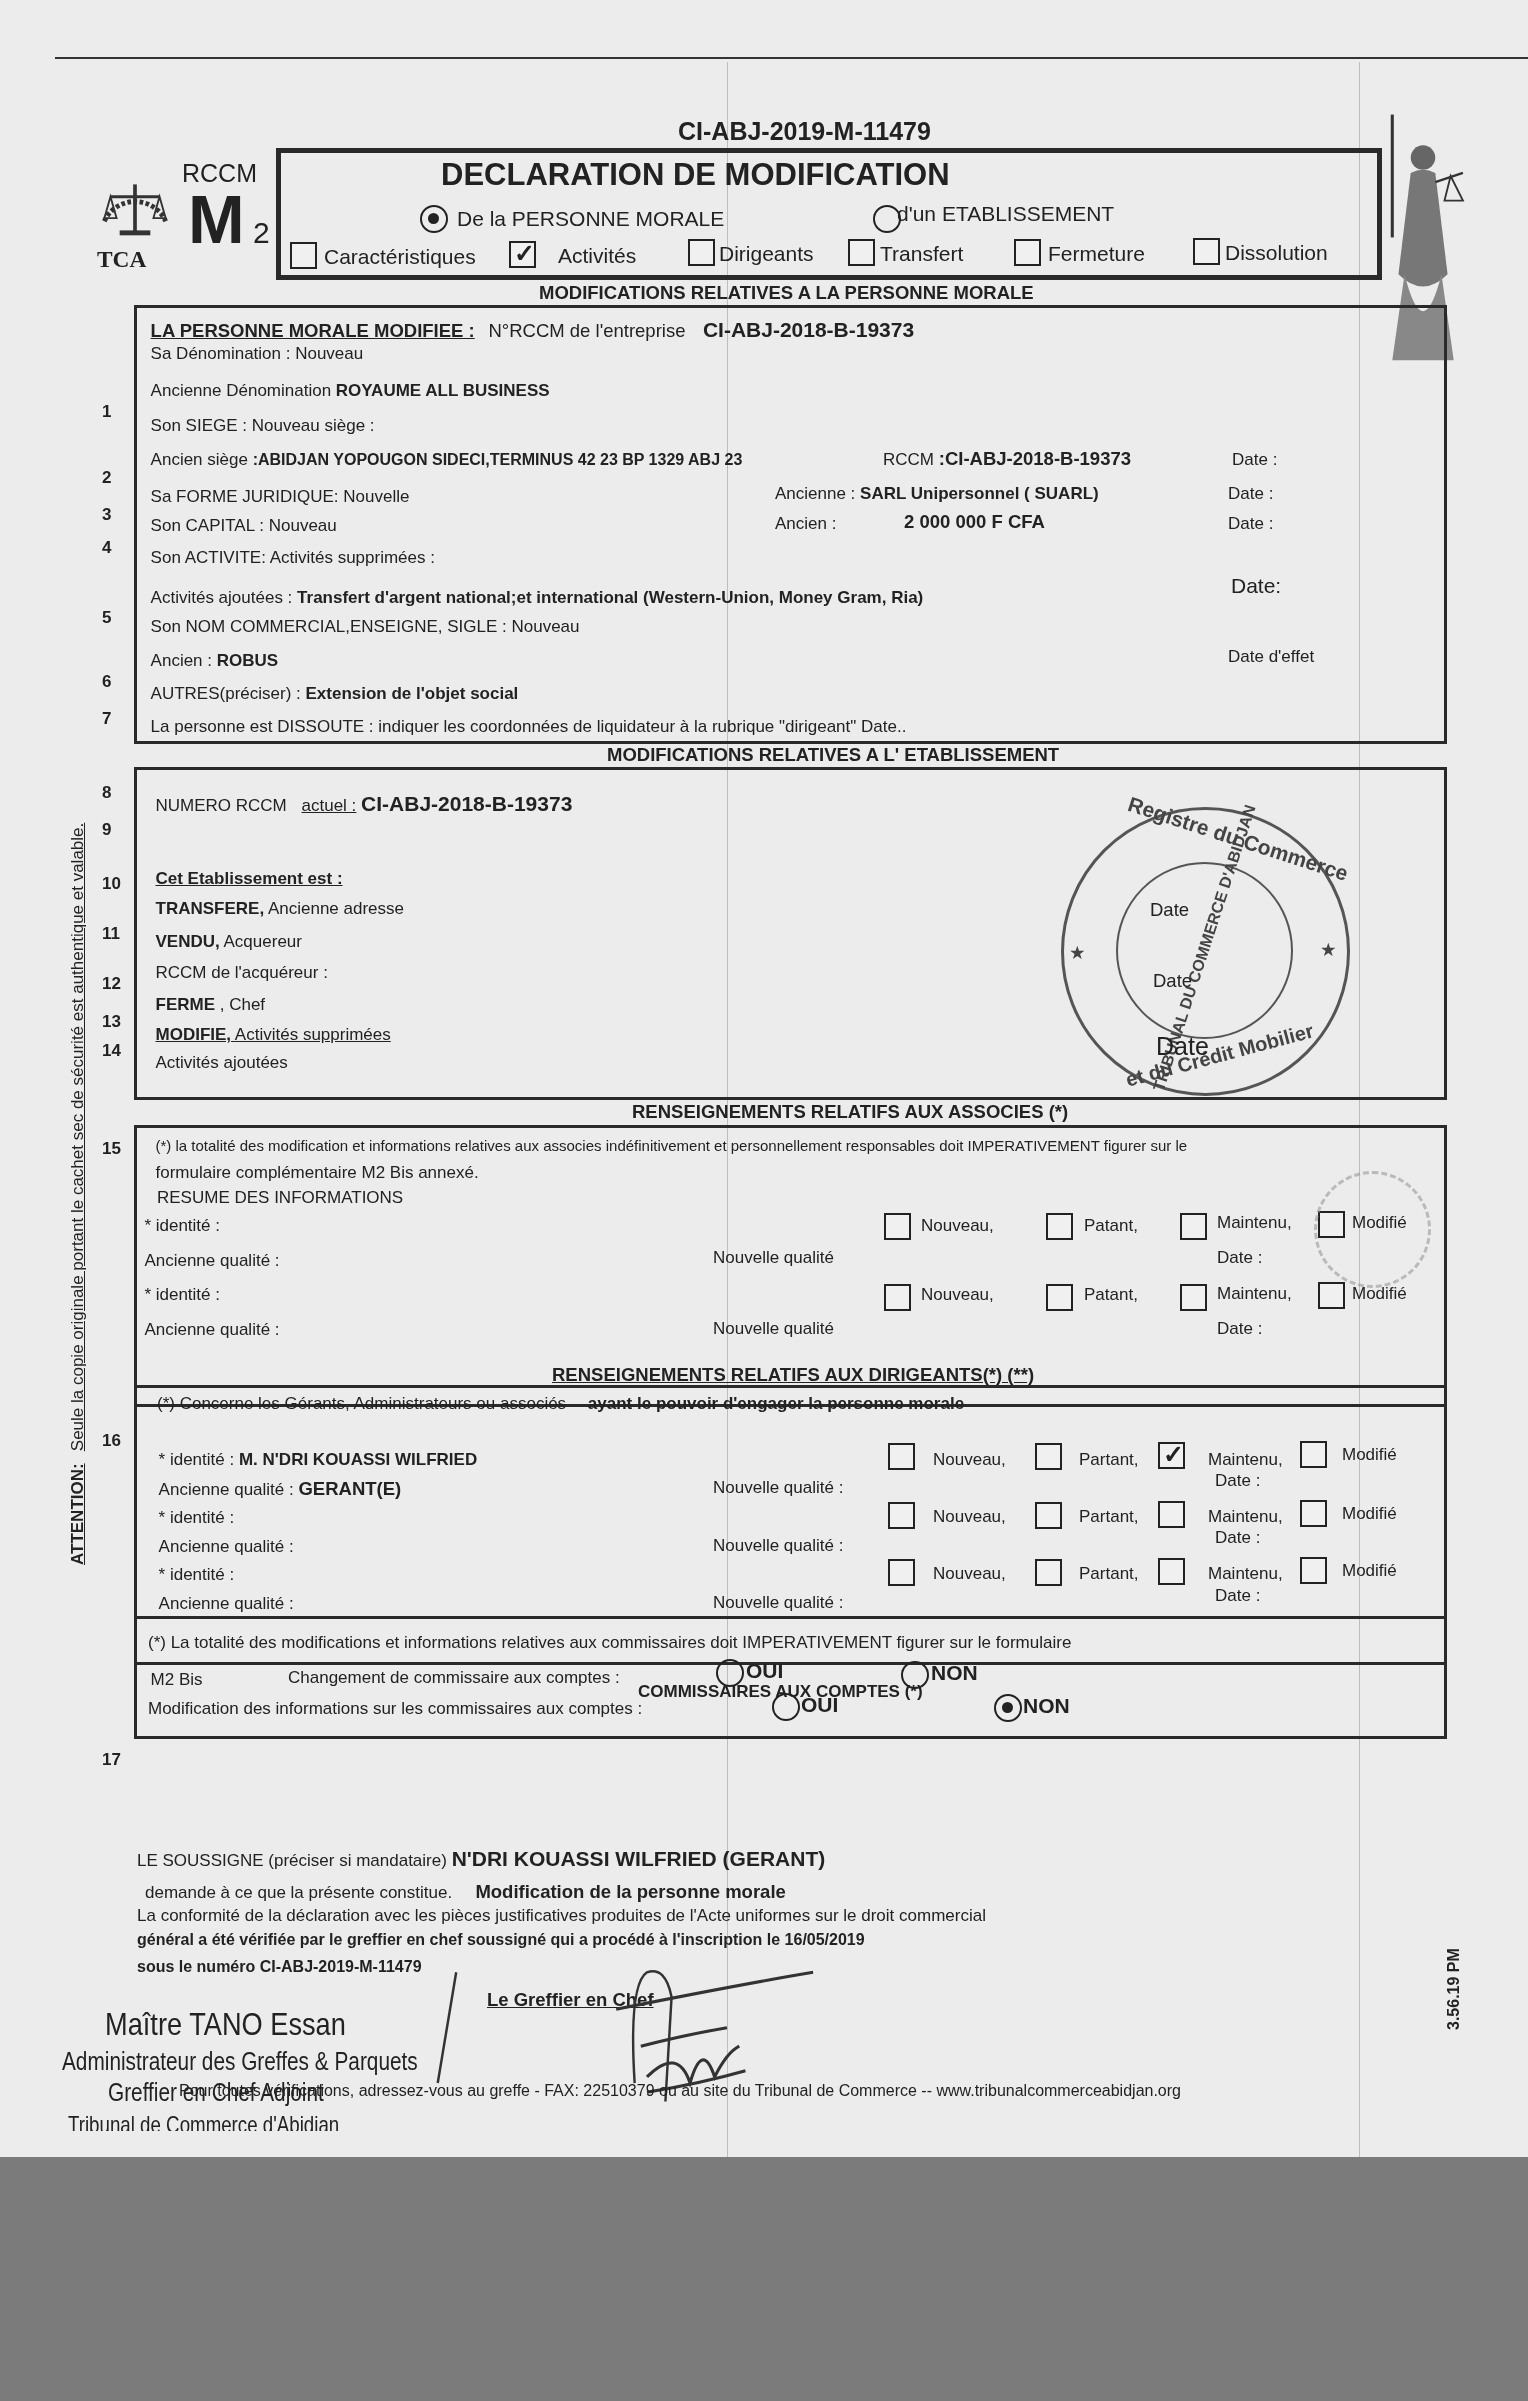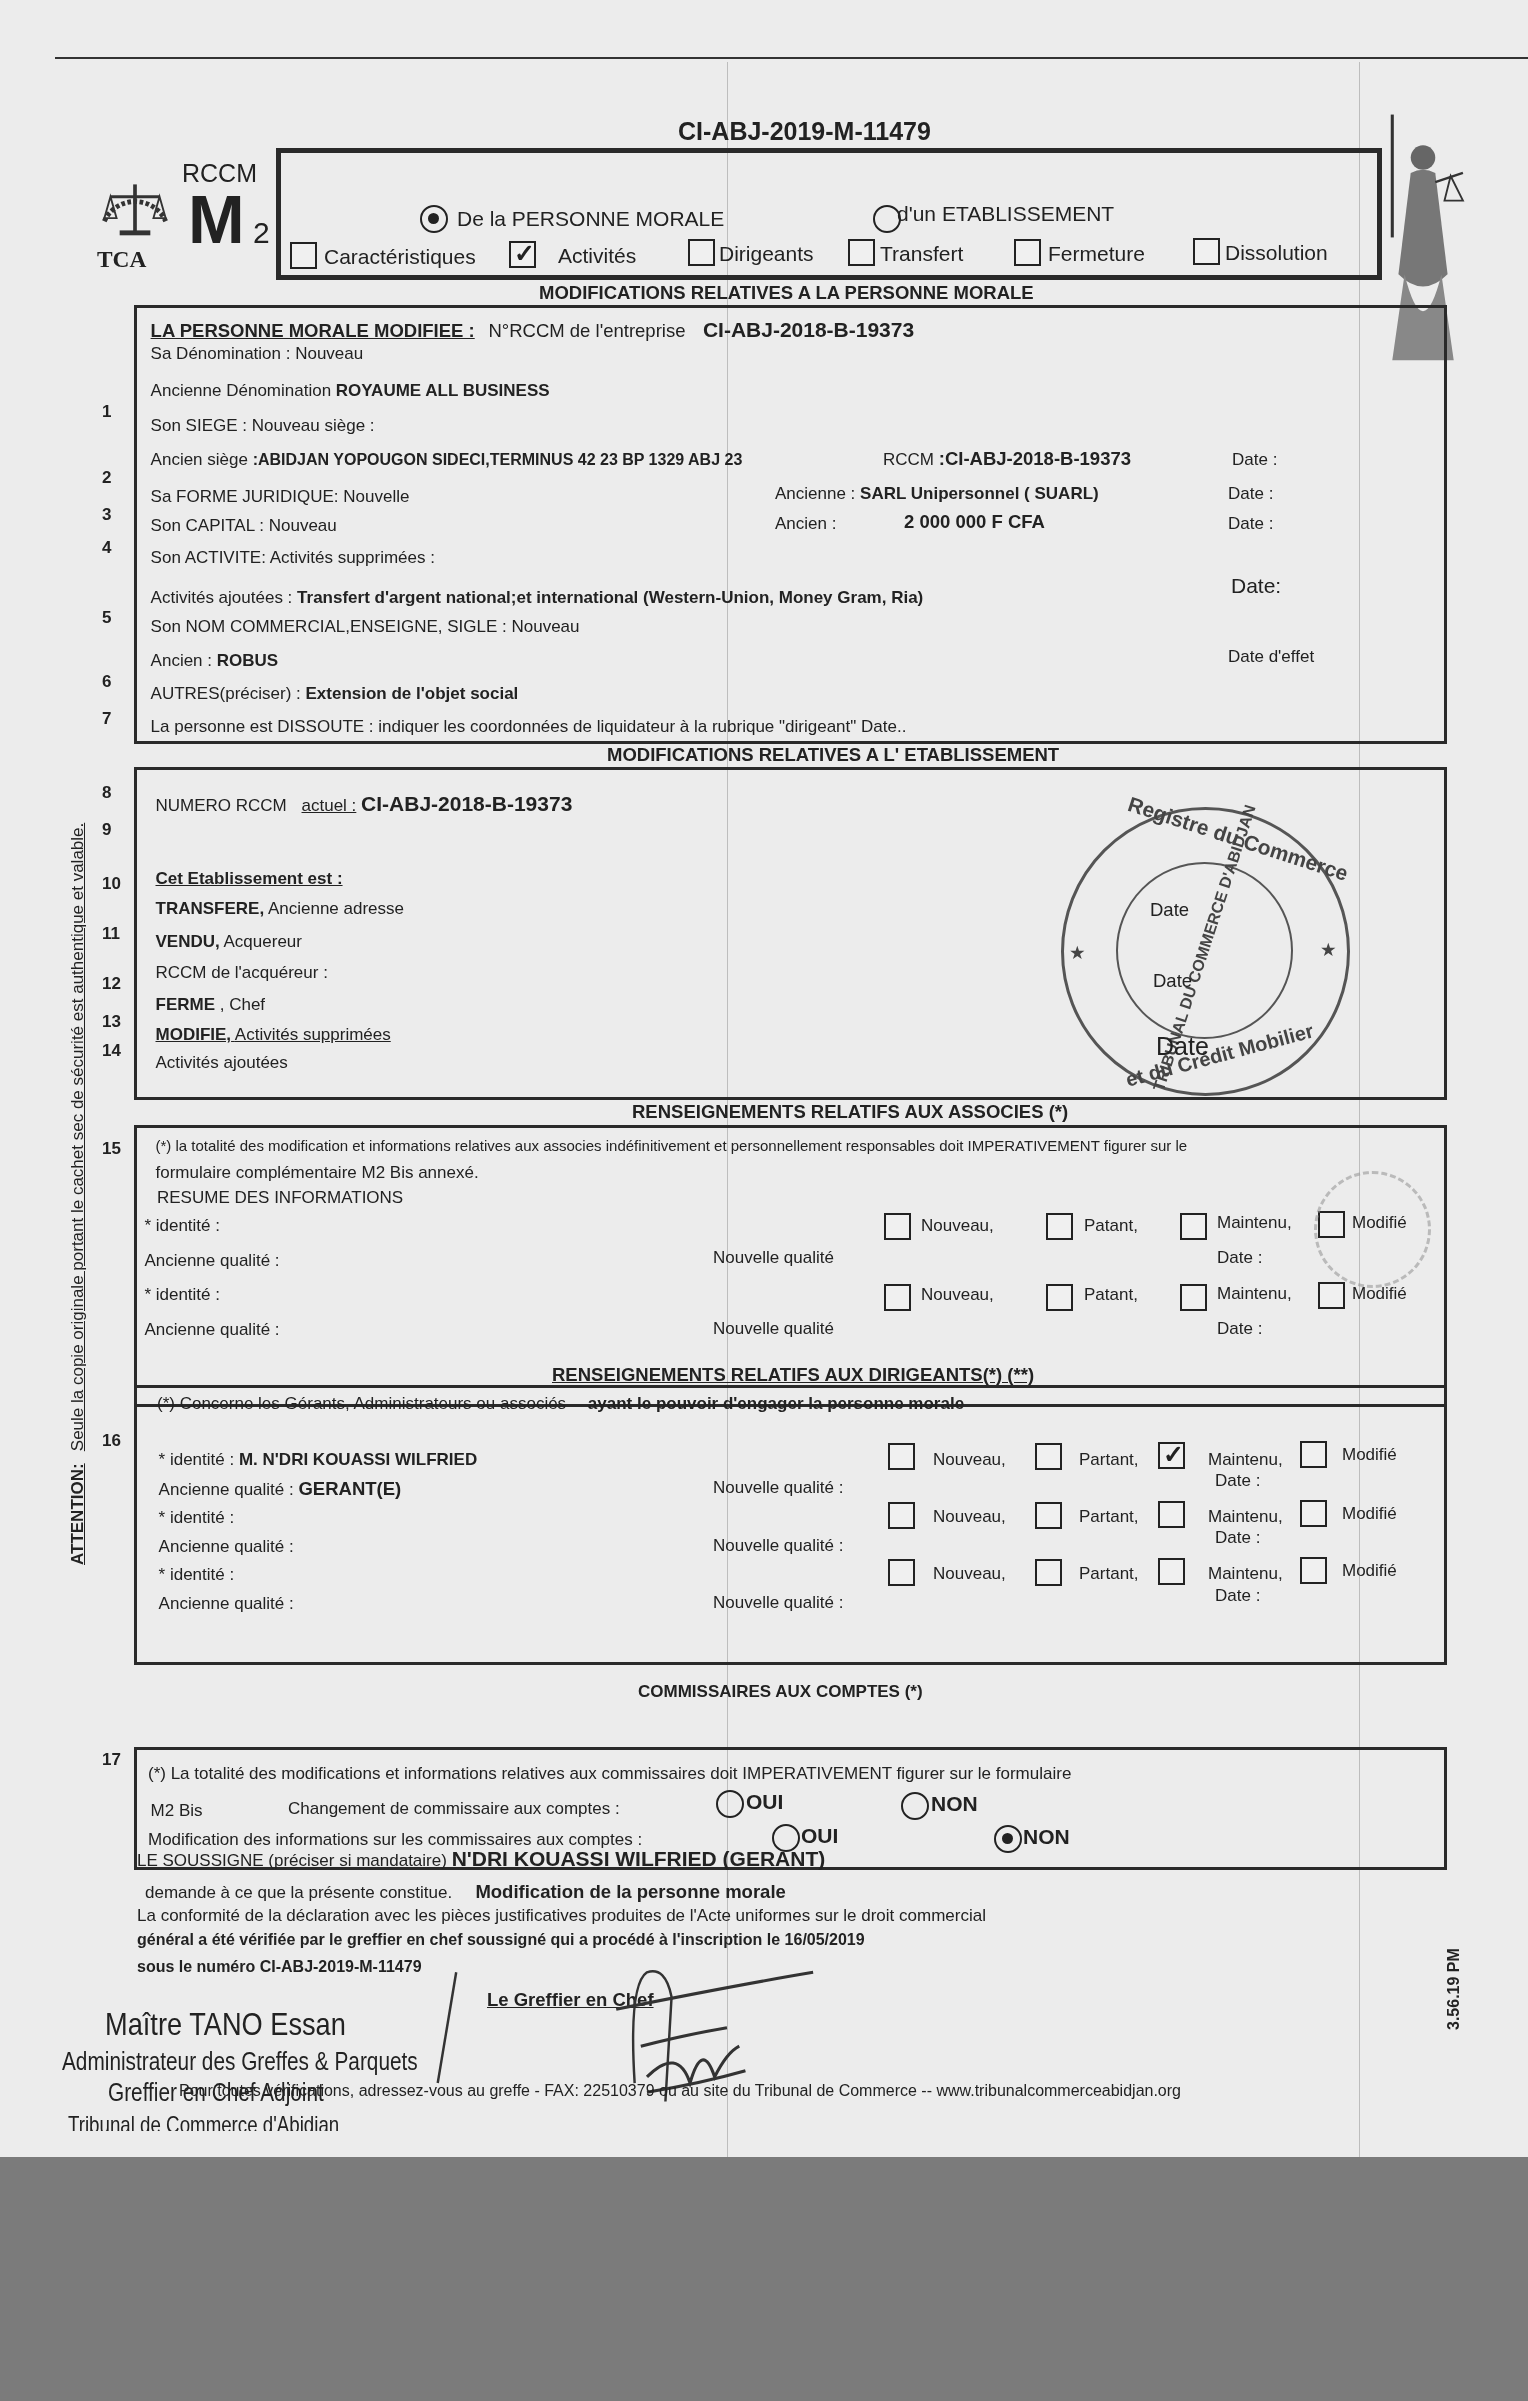--- a/index.html
+++ b/index.html
@@ -53,20 +53,21 @@
   <svg class="abs" style="left:1380px;top:114px;" width="86" height="253" viewBox="0 0 140 410">
     <line x1="20" y1="0" x2="20" y2="200" stroke="#333" stroke-width="5"></line>
     <circle cx="70" cy="70" r="20" fill="#666"></circle>
     <path d="M50 95 Q70 85 90 95 L110 260 Q70 300 30 260 Z" fill="#777"></path>
     <path d="M40 260 Q70 380 100 260 L120 400 L20 400 Z" fill="#888"></path>
     <line x1="90" y1="110" x2="135" y2="95" stroke="#333" stroke-width="4"></line>
     <path d="M115 100 L105 140 L135 140 Z" fill="none" stroke="#333" stroke-width="3"></path>
   </svg>
 
   <div class="box" style="left:276px;top:148px;width:1106px;height:132px;border-width:5px;">
+    <div class="abs b" style="left:160px;top:3.7px;font-size:31px;">DECLARATION DE MODIFICATION</div>
     <div class="rb checked" style="left:139px;top:52px;"></div>
     <div class="abs t34" style="left:176px;top:54px;">De la PERSONNE MORALE</div>
     <div class="rb" style="left:592px;top:52px;"></div>
     <div class="abs t34" style="left:616px;top:49px;">d'un ETABLISSEMENT</div>
     <div class="cb" style="left:9.2px;top:89px;"></div>
     <div class="abs t34" style="left:43px;top:92px;">Caractéristiques</div>
     <div class="cb checked" style="left:228px;top:88px;"></div>
     <div class="abs t34" style="left:277px;top:91px;">Activités</div>
     <div class="cb" style="left:407px;top:86px;"></div>
     <div class="abs t34" style="left:438px;top:89px;">Dirigeants</div>
@@ -289,21 +290,21 @@
       <div class="cb" style="left:1021px;top:170px;"></div>
       <div class="abs t28" style="left:1071px;top:176px;">Maintenu,</div>
       <div class="cb" style="left:1163px;top:169px;"></div>
       <div class="abs t28" style="left:1205px;top:173px;">Modifié</div>
       <div class="abs t28" style="left:1078px;top:198px;">Date :</div>
     </div>
   </div>
 
   <div class="abs b t28" style="left:638px;top:1682px;">COMMISSAIRES AUX COMPTES (*)</div>
   <div class="num" style="top:1750px;">17</div>
-  <div class="box" style="left:134px;top:1747px;width:1313px;height:123px;padding-left:36px;">
+  <div class="box" style="left:134px;top:1616px;width:1313px;height:123px;padding-left:36px;">
     <div class="abs t28" style="left:11px;top:13.6px;">(*) La totalité des modifications et informations relatives aux commissaires doit IMPERATIVEMENT figurer sur le formulaire</div>
     <div class="abs t28" style="left:13.6px;top:51px;">M2  Bis</div>
     <div class="abs t28" style="left:151px;top:49px;">Changement de commissaire aux comptes :</div>
     <div class="rb" style="left:579px;top:40px;"></div>
     <div class="abs b t34" style="left:609px;top:40px;">OUI</div>
     <div class="rb" style="left:764px;top:42px;"></div>
     <div class="abs b t34" style="left:794px;top:42px;">NON</div>
     <div class="abs t28" style="left:11px;top:80px;">Modification des informations sur les commissaires aux comptes :</div>
     <div class="rb" style="left:635px;top:74px;"></div>
     <div class="abs b t34" style="left:664px;top:74px;">OUI</div>

